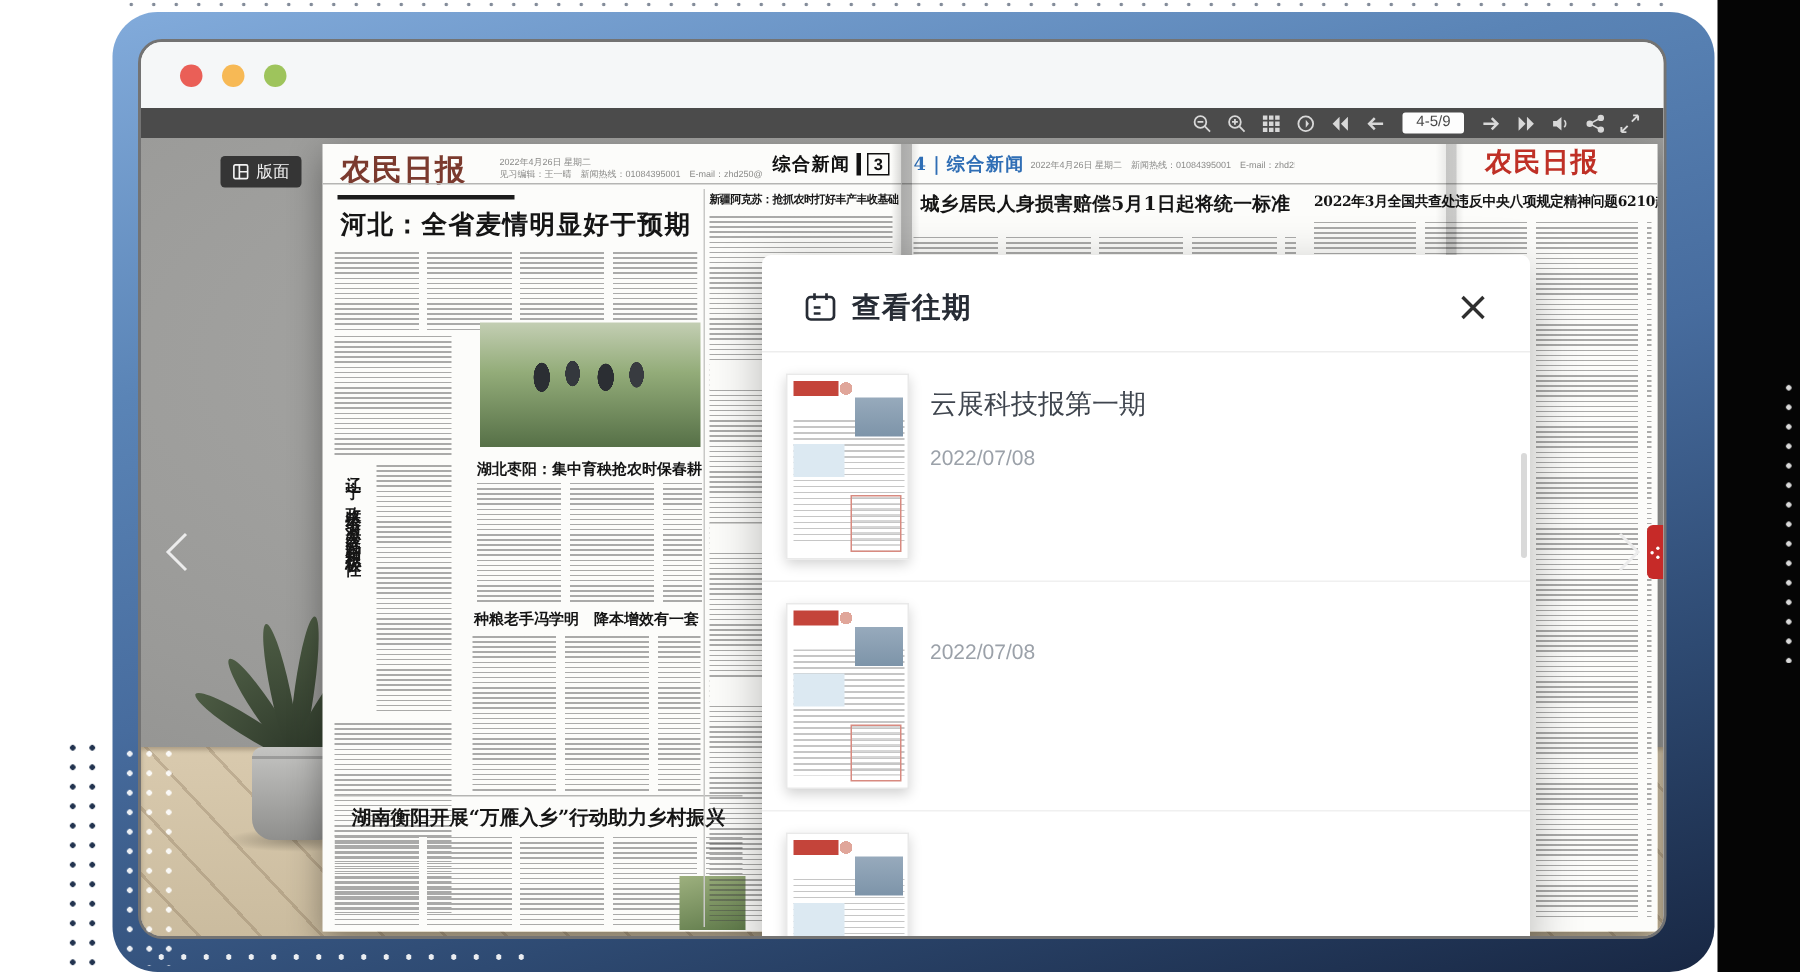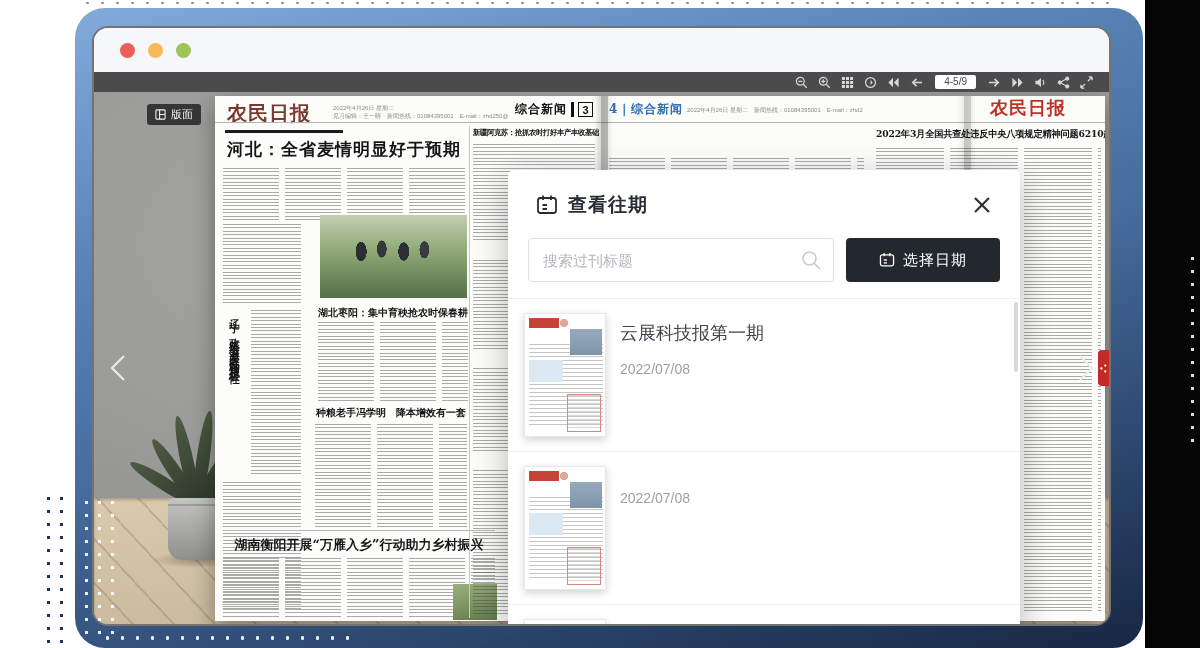--- a/index.html
+++ b/index.html
@@ -282,20 +282,21 @@
           <div class="tx" style="left:258px;top:48px;width:122px;height:470px"></div>
           <div class="sec-head serif" style="top:146px">吉林</div>
           <div class="sec-head serif" style="top:253px">河南通许</div>
           <div class="sec-head serif" style="top:356px">山东</div>
         </div>
 
         <div class="page p4">
           <div class="p4-hdr serif">4｜综合新闻</div>
           <div class="tinyline" style="left:86px;top:10px;width:176px">2022年4月26日 星期二　新闻热线：01084395001　E-mail：zhd250@263.net</div>
           <div class="rule" style="left:0;top:26px;width:271px"></div>
+          <div class="hl hl-main4 serif">城乡居民人身损害赔偿5月1日起将统一标准</div>
           <div class="tx cols" style="left:8px;top:62px;width:255px;height:455px"></div>
         </div>
 
         <div class="page p5">
           <div class="masthead m-red serif" style="left:118px;top:0;font-size:18px">农民日报</div>
           <div class="rule" style="left:0;top:26px;width:233px"></div>
           <div class="hl hl-main5 serif">2022年3月全国共查处违反中央八项规定精神问题6210起</div>
           <div class="tx cols70" style="left:4px;top:52px;width:225px;height:466px"></div>
         </div>
 
@@ -328,39 +329,20 @@
               <line x1="6.5" y1="11" x2="11" y2="11"></line>
               <line x1="6.5" y1="15" x2="11" y2="15"></line>
             </svg>
           <span class="modal-title">查看往期</span>
           <svg class="modal-close" viewBox="0 0 20 20" fill="none" stroke="#2f2f2f" stroke-width="2.2">
               <line x1="3" y1="3" x2="17" y2="17"></line>
               <line x1="17" y1="3" x2="3" y2="17"></line>
             </svg>
         </div>
 
-        <div class="search-row">
-          <div class="search-box">
-            <input type="text" placeholder="搜索过刊标题" style="">
-            <svg class="search-ic" viewBox="0 0 22 22" fill="none" stroke="#c8cbd0" stroke-width="1.6">
-                <circle cx="9.5" cy="9.5" r="6.5"></circle>
-                <line x1="14.5" y1="14.5" x2="20" y2="20"></line>
-              </svg>
-          </div>
-          <button class="date-btn">
-            <svg width="16" height="16" viewBox="0 0 22 22" fill="none" stroke="#ffffff" stroke-width="1.8">
-                <rect x="2" y="4" width="18" height="15" rx="2.5"></rect>
-                <line x1="7" y1="1.5" x2="7" y2="6"></line>
-                <line x1="15" y1="1.5" x2="15" y2="6"></line>
-                <line x1="6.5" y1="11" x2="11" y2="11"></line>
-                <line x1="6.5" y1="15" x2="11" y2="15"></line>
-              </svg>
-            <span>选择日期</span>
-          </button>
-        </div>
         <div class="modal-sep"></div>
 
         <div class="issue">
           <div class="thumb"></div>
           <div class="issue-meta">
             <div class="issue-title">云展科技报第一期</div>
             <div class="issue-date">2022/07/08</div>
           </div>
         </div>
         <div class="issue">

